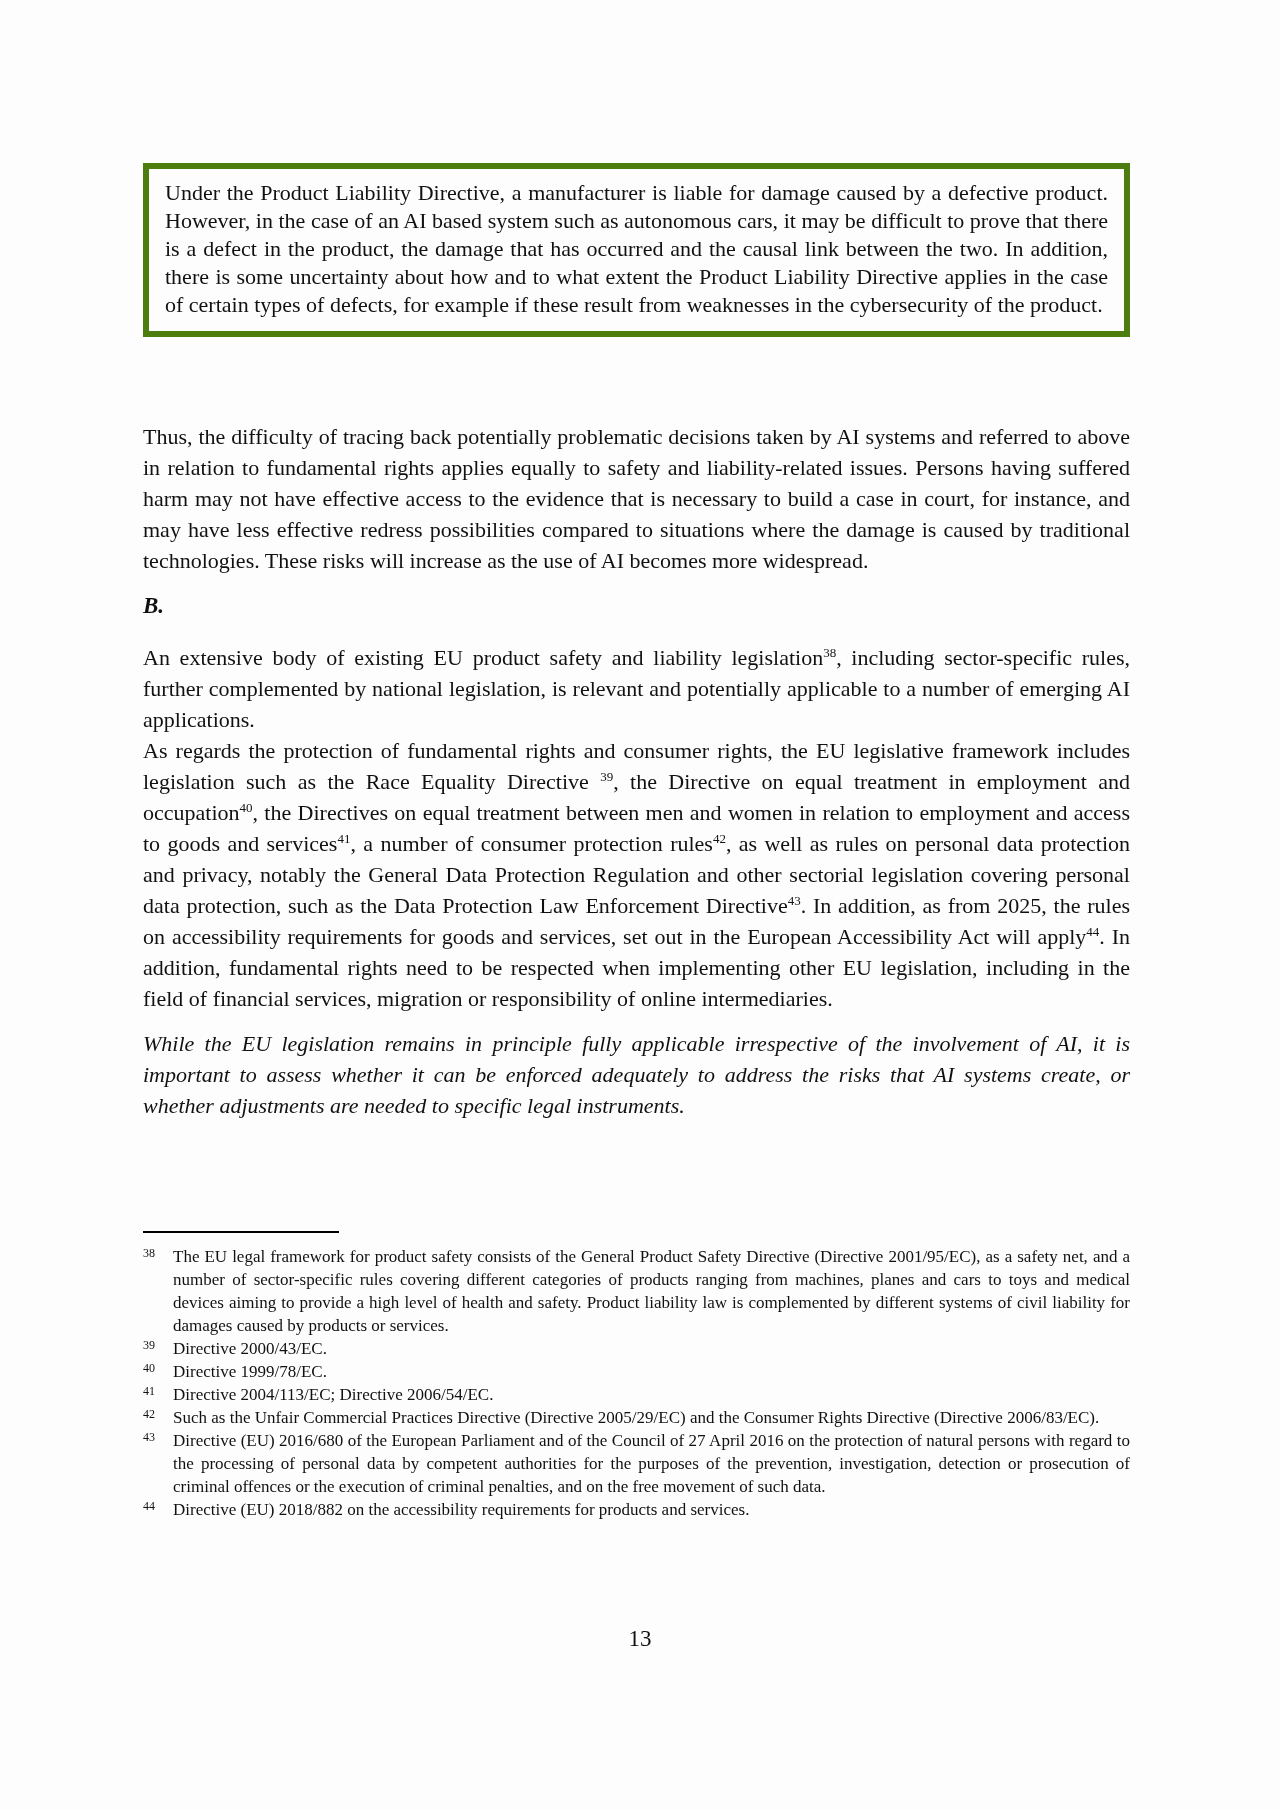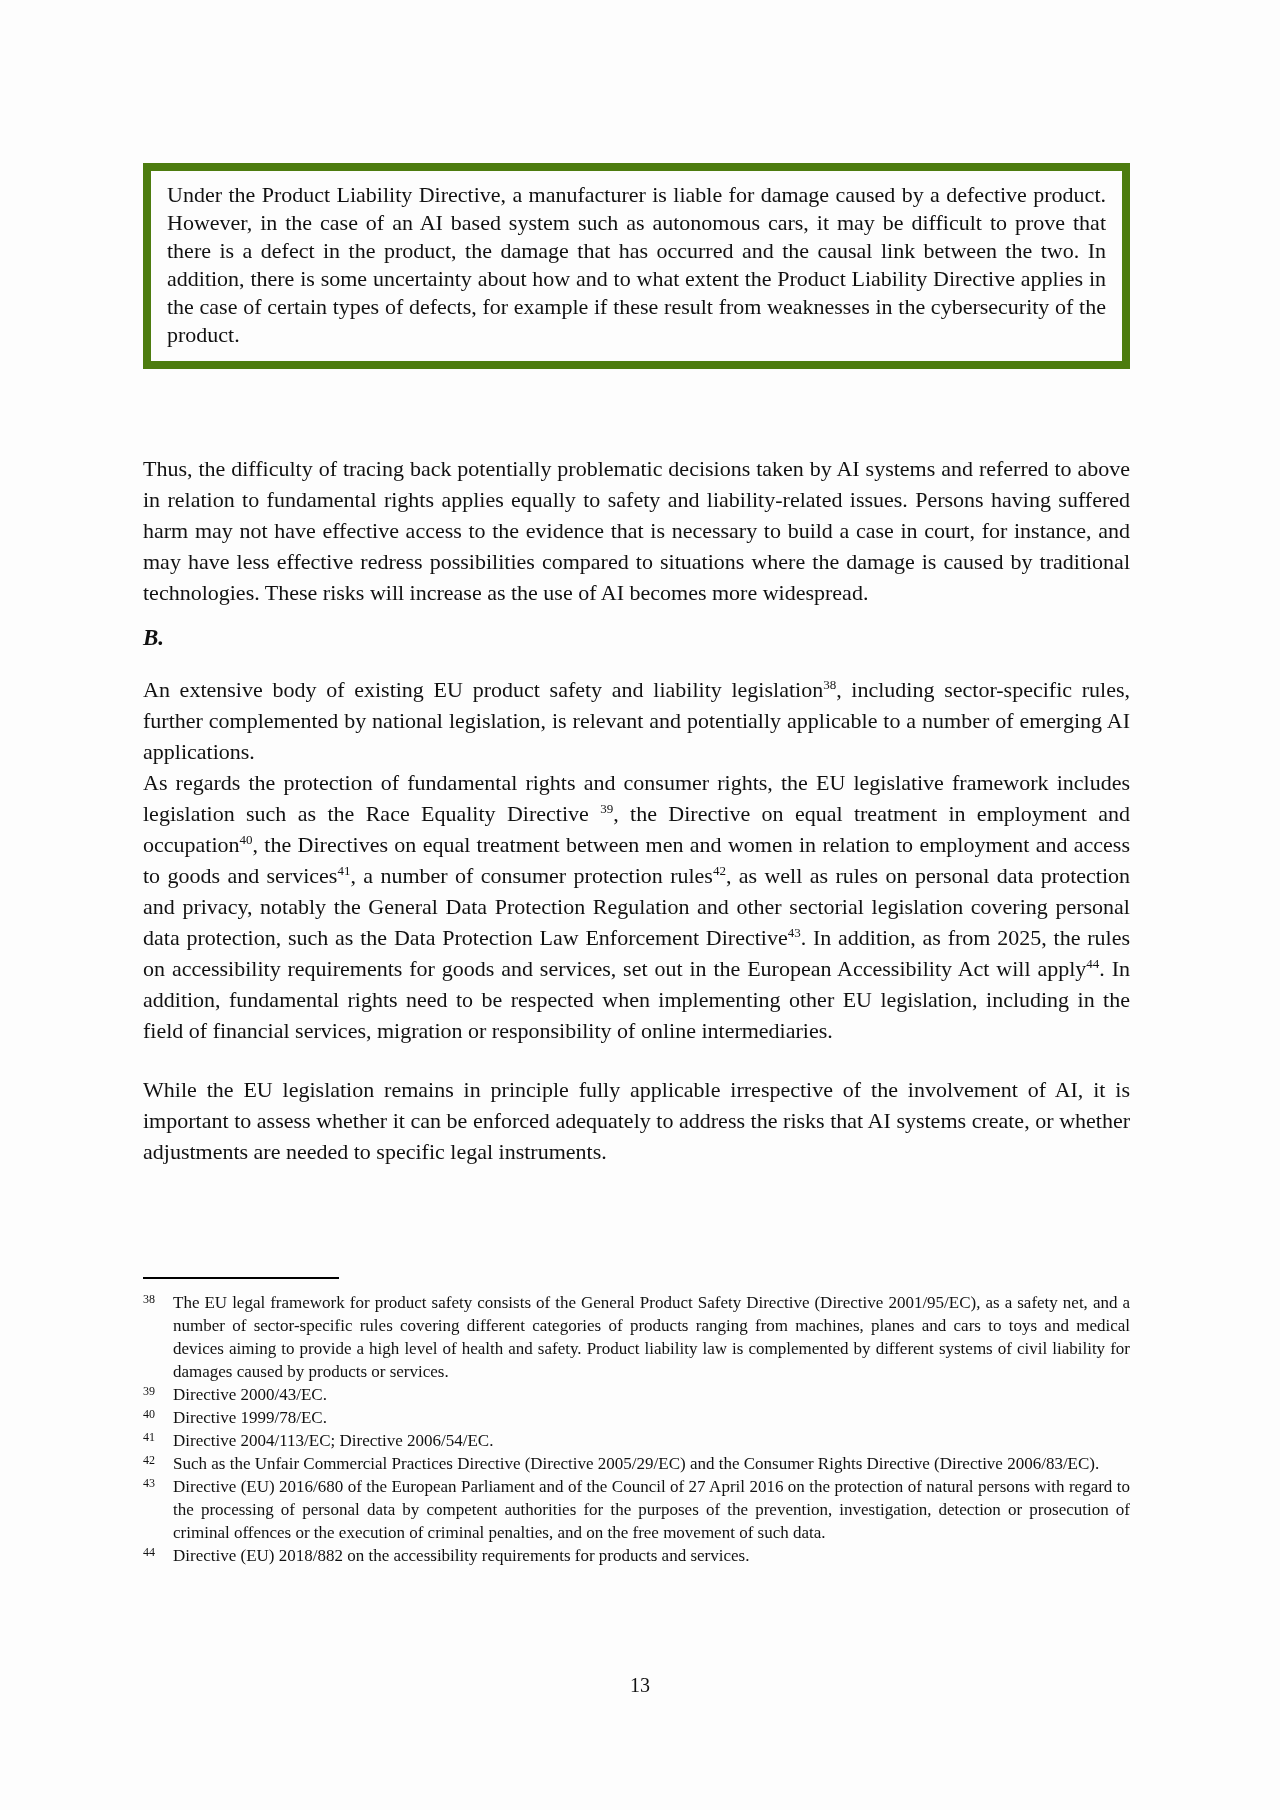--- a/index.html
+++ b/index.html
@@ -7,42 +7,42 @@
     position:relative;
     width:1280px; height:1810px;
     background:#fdfdfd;
     color:#111;
     font-family:"Liberation Serif","DejaVu Serif",serif;
     box-sizing:border-box;
     padding:163px 150px 0 143px;
     overflow:hidden;
   }
   .callout-box {
-    border:8px solid #4d7c0f;
+    border:6px solid #4d7c0f;
     padding:10px 16px 12px 16px;
     font-size:22px; line-height:28px;
     text-align:justify;
   }
   .body-par {
     font-size:22px; line-height:31px;
     text-align:justify;
     margin:0;
   }
   .par-thus    { margin-top:84px; }
   .section-heading {
     margin-top:14px;
     display:flex;
     font-size:23px; line-height:31px;
     font-weight:bold; font-style:italic;
   }
   .heading-label { flex:none; width:39px; }
   .heading-text  { font-variant:small-caps; }
   .par-extensive { margin-top:21px; }
   .par-asregards { }
-  .par-while     { margin-top:28px; }
+  .par-while     { margin-top:14px;font-style:italic; }
   sup.fnref {
     font-size:13px; line-height:0; vertical-align:super;
   }
   .footnote-separator {
     margin-top:110px;
     width:196px; height:0;
     border-top:2px solid #000;
   }
   .footnotes {
     margin-top:12px;
@@ -50,24 +50,24 @@
   }
   .fn { display:flex; }
   .fn-num {
     flex:none; width:30px;
     font-size:12px;
     transform:translateY(-3px);
   }
   .fn-text { flex:1; text-align:justify; }
   .page-number {
     position:absolute;
-    top:1674px; left:0;
+    top:1626px; left:0;
     width:100%;
     text-align:center;
-    font-size:20px;
+    font-size:23px;
   }
 </style>
 </head>
 <body>
 
 <div class="page">
 
   <div class="callout-box">Under the Product Liability Directive, a manufacturer is liable for damage caused by a defective product. However, in the case of an AI based system such as autonomous cars, it may be difficult to prove that there is a defect in the product, the damage that has occurred and the causal link between the two. In addition, there is some uncertainty about how and to what extent the Product Liability Directive applies in the case of certain types of defects, for example if these result from weaknesses in the cybersecurity of the product.</div>
 
   <p class="body-par par-thus">Thus, the difficulty of tracing back potentially problematic decisions taken by AI systems and referred to above in relation to fundamental rights applies equally to safety and liability-related issues. Persons having suffered harm may not have effective access to the evidence that is necessary to build a case in court, for instance, and may have less effective redress possibilities compared to situations where the damage is caused by traditional technologies. These risks will increase as the use of AI becomes more widespread.</p>

